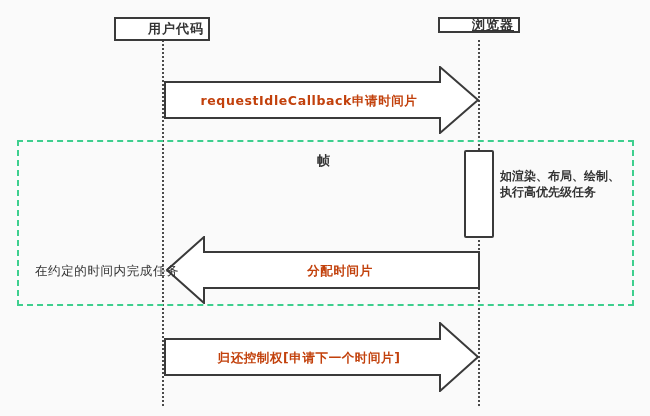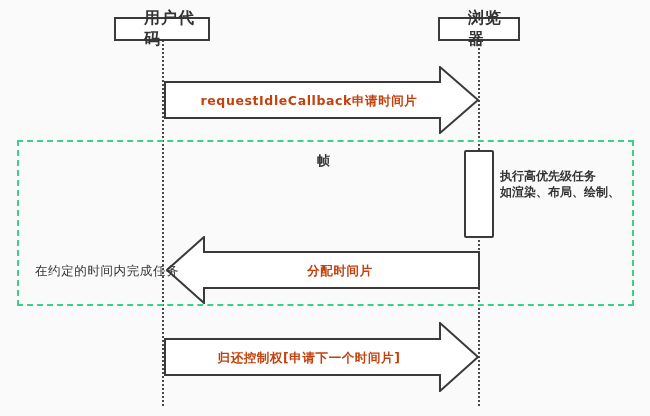--- a/index.html
+++ b/index.html
@@ -19,21 +19,21 @@
     height: 416px;
   }
   .actor-box {
     position: absolute;
     border: 2px solid #3a3a3a;
     background: #ffffff;
     box-sizing: border-box;
     display: flex;
     align-items: center;
     justify-content: center;
-    font-size: 16px;
+    font-size: 13px;
     font-weight: bold;
     color: #333333;
     letter-spacing: 1px;
     padding-left: 28px;
   }
   .lifeline {
     position: absolute;
     width: 0;
     border-left: 2px dotted #4a4a4a;
   }
@@ -96,36 +96,36 @@
 
   <div class="lifeline" style="left:162px; top:40px; height:366px;"></div>
   <div class="lifeline" style="left:478px; top:40px; height:366px;"></div>
 
   <div class="frame-box" style="left:17px; top:140px; width:617px; height:166px;"></div>
   <span class="frame-label" style="left:317px; top:152px;">帧</span>
 
   <div class="actor-box" style="left:114px; top:17px; width:96px; height:24px;">
     <span>用户代码</span>
   </div>
-  <div class="actor-box" style="left:438px; top:17px; width:82px; height:24px;">
+  <div class="actor-box" style="left:438px; top:17px; width:82px; height:16px;text-decoration:underline;">
     <span>浏览器</span>
   </div>
 
   <div class="block-arrow" style="left:164px; top:66px;">
     <svg width="316" height="68" viewBox="0 0 316 68">
       <path d="M1,16 L276,16 L276,1 L314,34 L276,67 L276,52 L1,52 Z" fill="#ffffff" stroke="#3a3a3a" stroke-width="2" stroke-linejoin="miter"></path>
     </svg>
   </div>
   <span class="arrow-label" style="left:164px; top:93px; width:290px;">requestIdleCallback申请时间片</span>
 
   <div class="activation" style="left:464px; top:150px; width:30px; height:88px;"></div>
 
   <div class="side-note" style="left:500px; top:168px;">
+    <div>如渲染、布局、绘制、</div>
     <div>执行高优先级任务</div>
-    <div>如渲染、布局、绘制、</div>
   </div>
 
   <div class="block-arrow" style="left:166px; top:236px;">
     <svg width="314" height="68" viewBox="0 0 314 68">
       <path d="M313,16 L38,16 L38,1 L1,34 L38,67 L38,52 L313,52 Z" fill="#ffffff" stroke="#3a3a3a" stroke-width="2" stroke-linejoin="miter"></path>
     </svg>
   </div>
   <span class="arrow-label" style="left:210px; top:263px; width:260px;">分配时间片</span>
 
   <span class="left-note" style="left:35px; top:263px;">在约定的时间内完成任务</span>

